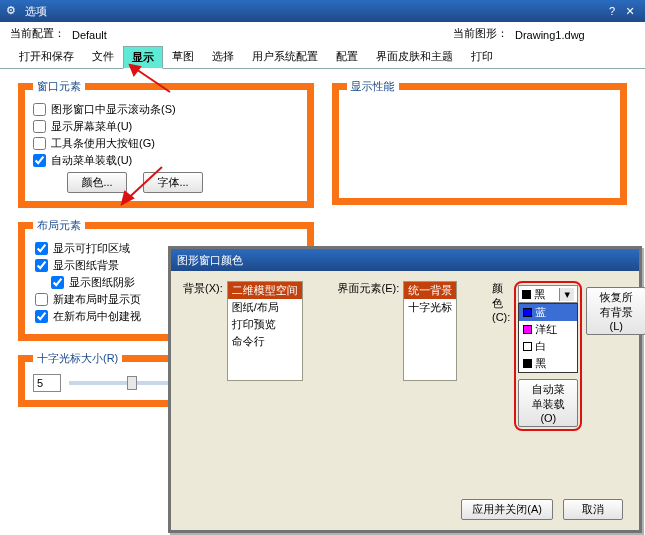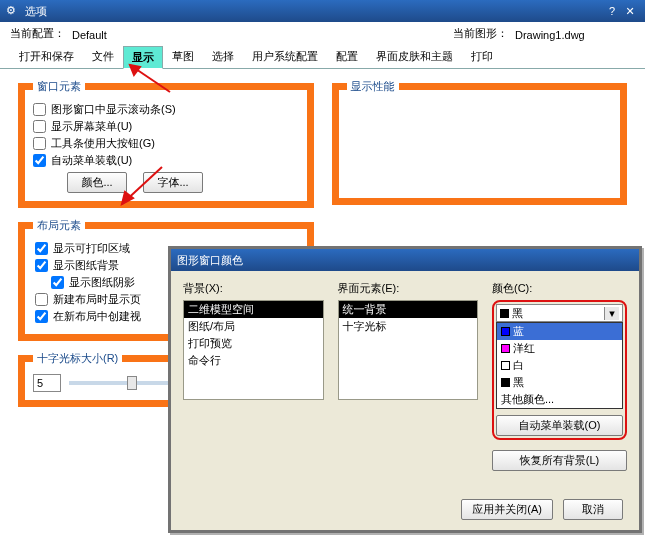--- a/index.html
+++ b/index.html
@@ -28,25 +28,25 @@
   .layoutOpts .sub{margin-left:18px;}
   .cursrow{display:flex;align-items:center;gap:8px;margin-top:2px;}
   .cursrow input{width:28px;height:18px;border:1px solid #888;padding:1px 3px;}
   .slider{flex:1;height:4px;background:#c8d8e8;position:relative;}
   .slider .knob{position:absolute;left:58px;top:-5px;width:10px;height:14px;background:#e8e8e8;border:1px solid #888;}
   .arrow{position:absolute;stroke:#d11;stroke-width:2;fill:#d11;}
   
   .subdlg{position:absolute;left:168px;top:246px;width:474px;height:287px;background:#ece9d8;border:3px solid #737373;box-shadow:2px 2px 0 rgba(0,0,0,.3);}
   .subdlg .titlebar{background:linear-gradient(to bottom,#2b6bbf,#1e4a8a);}
   .sdbody{padding:10px 12px 8px;display:flex;gap:14px;}
-  .sdcol{flex:1 1 0;display:flex;flex-direction:column;gap:4px;min-width:0;}
+  .sdcol{flex:1 1 0;display:flex;flex-direction:row;gap:4px;min-width:0;}
   .listbox{border:1px solid #998;background:#fff;height:100px;font-size:11px;}
   .listbox .item{padding:1px 4px;white-space:nowrap;}
-  .listbox .sel{background:#000000;color:#fff;}
-  .colorCol{width:135px;flex:none;justify-content:center;}
+  .listbox .sel{background:#c2410c;color:#fff;}
+  .colorCol{width:135px;flex:none;}
   .combo{border:1px solid #888;background:#fff;height:18px;display:flex;align-items:center;padding:0 3px;position:relative;}
   .combo .sw{width:9px;height:9px;border:1px solid #000;margin-right:3px;}
   .combo .arrowd{margin-left:auto;width:15px;text-align:center;border-left:1px solid #888;background:#e8e8e8;}
   .droplist{border:1px solid #333;background:#fff;position:relative;}
   .droplist .item{display:flex;align-items:center;gap:3px;padding:1px 4px;}
   .droplist .item.sel{background:#3b6ed5;color:#fff;}
   .droplist .sw{width:9px;height:9px;border:1px solid #000;}
   .rightBtns{display:flex;flex-direction:column;gap:6px;margin-top:6px;}
   .redbox{border:2px solid #d11;border-radius:8px;padding:2px;}
   .bottomBtns{position:absolute;right:16px;bottom:10px;display:flex;gap:10px;}
@@ -199,23 +199,20 @@
               <span>洋红</span>
             </div>
             <div class="item">
               <span class="sw" style="background:#ffffff"></span>
               <span>白</span>
             </div>
             <div class="item">
               <span class="sw" style="background:#000000"></span>
               <span>黑</span>
             </div>
-            <div class="item">
-              <span>其他颜色...</span>
-            </div>
           </div>
         <div class="rightBtns">
           <span class="btn">自动菜单装载(O)</span>
         </div>
       </div>
       <div class="rightBtns">
         <span class="btn">恢复所有背景(L)</span>
       </div>
     </div>
   </div>

